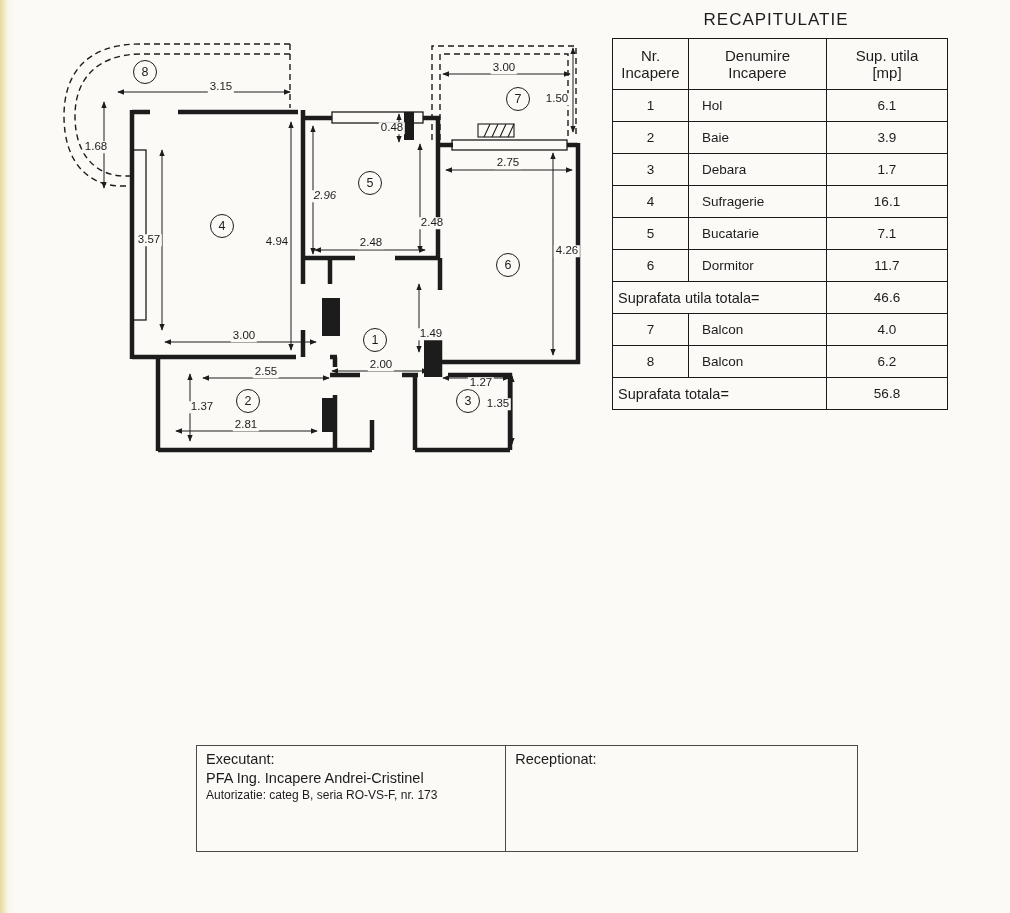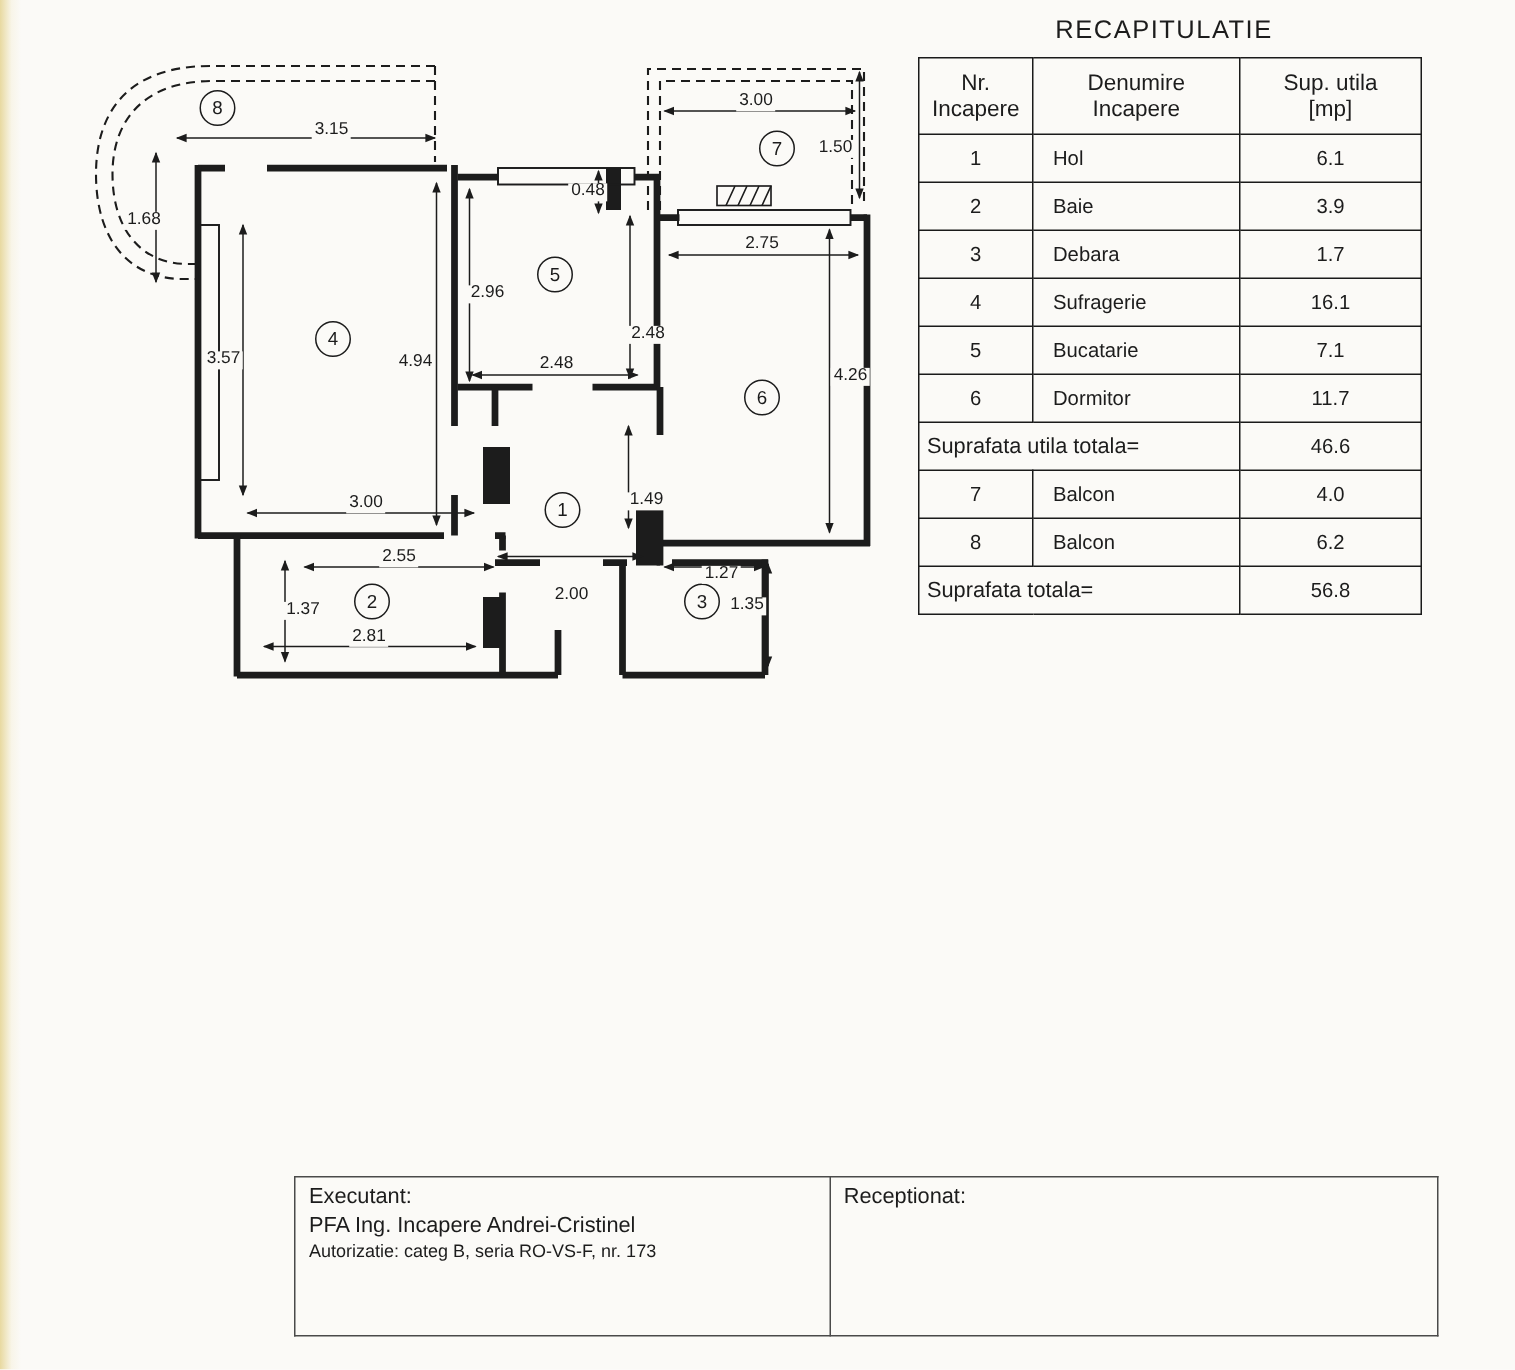--- a/index.html
+++ b/index.html
@@ -28,21 +28,21 @@
   table.recap-table{border-collapse:collapse;width:328px;table-layout:fixed;}
   .recap-table th,.recap-table td{border:1.4px solid #1a1a1a;font-weight:normal;}
   .recap-table th{height:48px;font-size:15px;text-align:center;white-space:pre-line;vertical-align:middle;}
   .recap-table td{height:29px;font-size:13.5px;vertical-align:middle;}
   .col-nr{width:73px;} .col-name{width:135px;} .col-area{width:118px;}
   .recap-table td.c{text-align:center;}
   .recap-table td.name{text-align:left;padding-left:13px;}
   .recap-table td.total-label{text-align:left;padding-left:5px;font-size:14.5px;}
 
   
-  table.sign-table{position:absolute;left:196px;top:784px;border-collapse:collapse;width:763px;}
+  table.sign-table{position:absolute;left:196px;top:745px;border-collapse:collapse;width:662px;}
   .sign-table td{border:1.2px solid #4a4a4a;vertical-align:top;padding:5px 9px;}
   .sign-table .col-l{width:331px;} .sign-table .col-r{width:379px;}
   .sign-table .row-main td{height:95px;}
   .sign-table .row-data td{height:19px;vertical-align:middle;}
   .lbl{font-size:14.5px;}
   .exec-name{font-size:14.5px;margin-top:3px;}
   .exec-auth{font-size:12px;margin-top:2px;}
   .data-txt{font-size:13.5px;}
 </style>
 </head>
@@ -143,30 +143,30 @@
         <div class="room-circle" style="left: 222px; top: 226px;">4</div>
         <div class="room-circle" style="left: 370px; top: 183px;">5</div>
         <div class="room-circle" style="left: 508px; top: 265px;">6</div>
         <div class="room-circle" style="left: 518px; top: 99px;">7</div>
         <div class="room-circle" style="left: 145px; top: 72px;">8</div>
         <span class="dim" style="left: 221px; top: 87px;">3.15</span>
         <span class="dim" style="left: 96px; top: 147px;">1.68</span>
         <span class="dim" style="left: 149px; top: 240px;">3.57</span>
         <span class="dim" style="left: 277px; top: 242px;">4.94</span>
         <span class="dim" style="left: 244px; top: 336px;">3.00</span>
-        <span class="dim" style="left: 325px; top: 196px;">2.96</span>
+        <span class="dim" style="left: 325px; top: 196px; font-style: italic;">2.96</span>
         <span class="dim" style="left: 432px; top: 223px;">2.48</span>
         <span class="dim" style="left: 371px; top: 243px;">2.48</span>
         <span class="dim" style="left: 392px; top: 128px;">0.48</span>
         <span class="dim" style="left: 504px; top: 68px;">3.00</span>
         <span class="dim" style="left: 557px; top: 99px;">1.50</span>
         <span class="dim" style="left: 508px; top: 163px;">2.75</span>
         <span class="dim" style="left: 567px; top: 251px;">4.26</span>
         <span class="dim" style="left: 431px; top: 305px; margin-top: 29px;">1.49</span>
-        <span class="dim" style="left: 381px; top: 365px; margin-top: 32px;">2.00</span>
+        <span class="dim" style="left: 381px; top: 365px;">2.00</span>
         <span class="dim" style="left: 266px; top: 372px;">2.55</span>
         <span class="dim" style="left: 202px; top: 407px;">1.37</span>
         <span class="dim" style="left: 246px; top: 425px;">2.81</span>
         <span class="dim" style="left: 481px; top: 372px; margin-top: 11px;">1.27</span>
         <span class="dim" style="left: 498px; top: 404px;">1.35</span>
       </div>
   </div>
 
   <div class="recap">
     <div class="recap-title">RECAPITULATIE</div>

